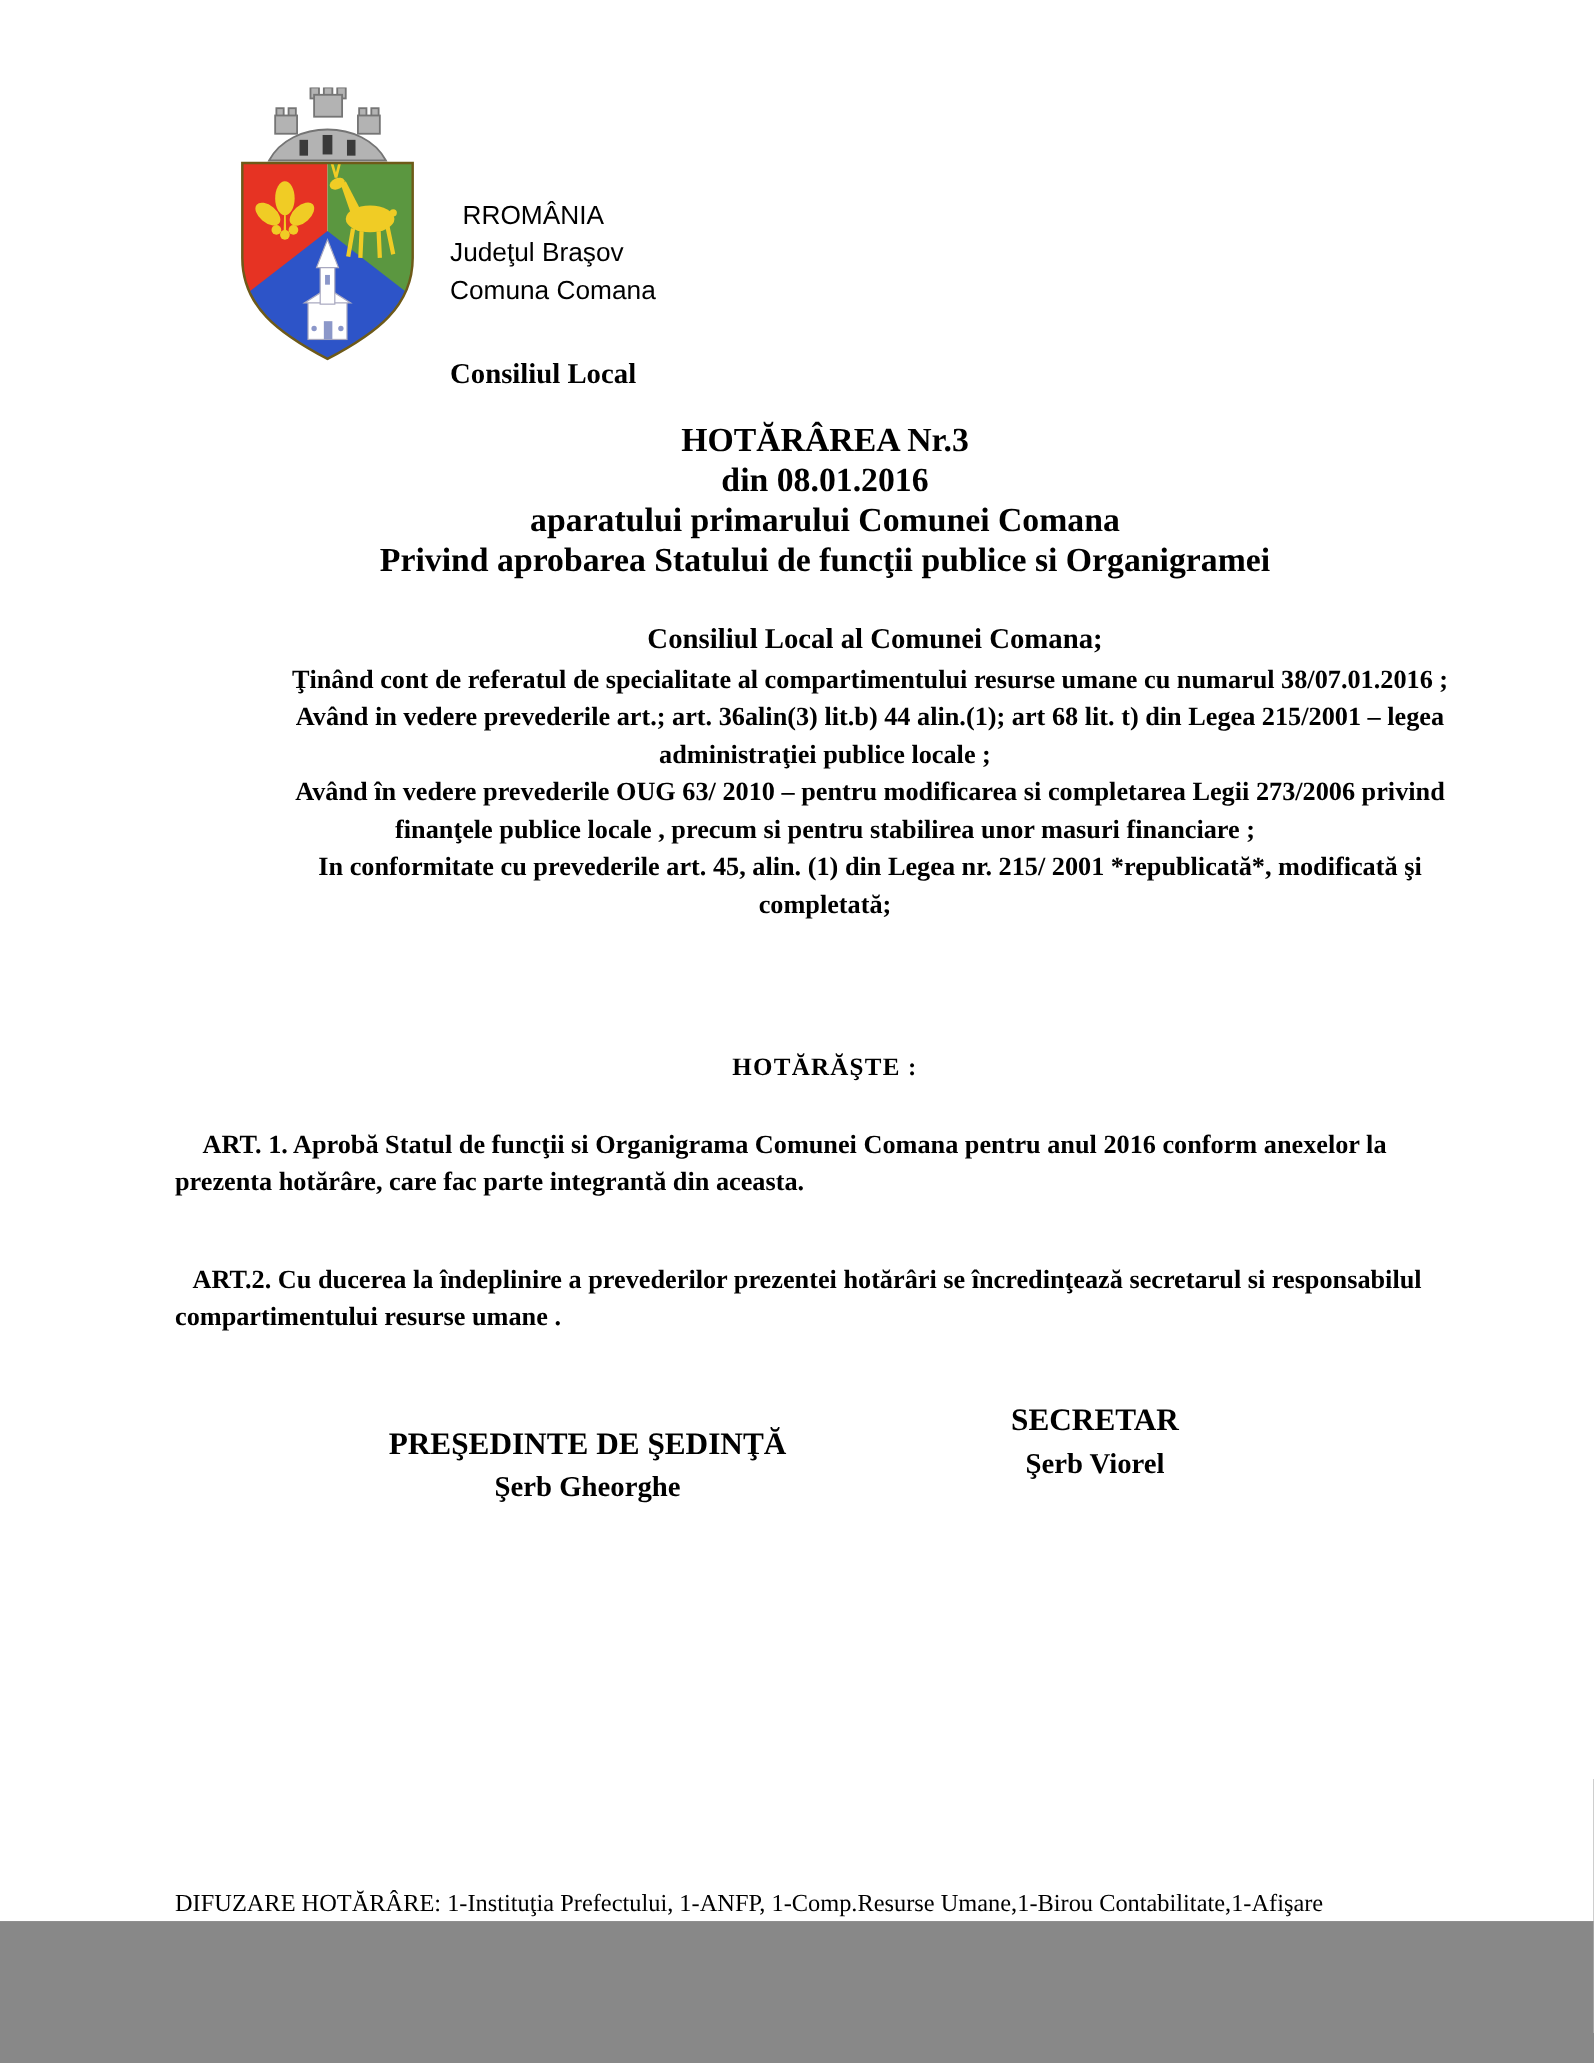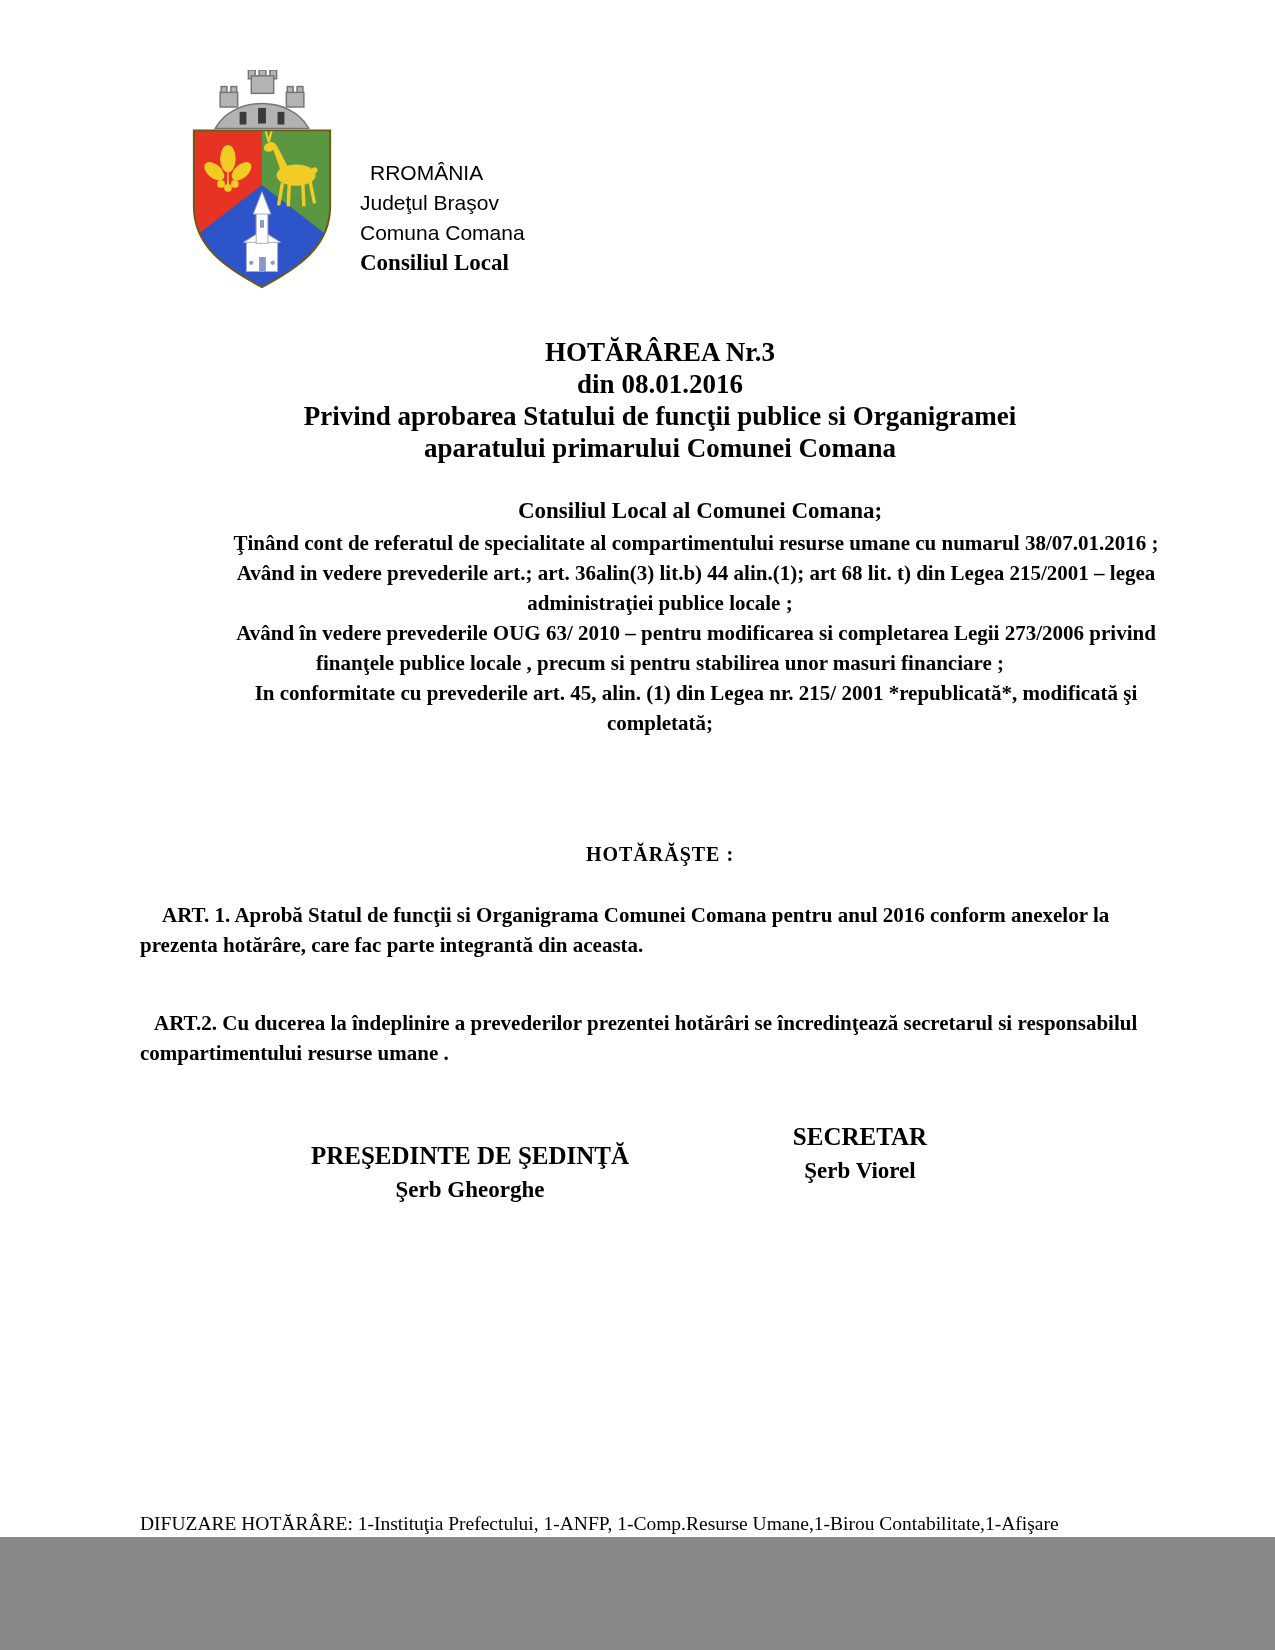--- a/index.html
+++ b/index.html
@@ -27,21 +27,21 @@
   }
   .letterhead-text{
     position:absolute;left:360px;top:158px;
     font-family:"Liberation Sans", sans-serif;
     font-size:21px;line-height:30px;
     white-space:nowrap;
   }
   .letterhead-text .country{padding-left:10px;}
   .letterhead-text .council{
     font-family:"Liberation Serif", serif;
-    font-weight:bold;font-size:23px;
+    font-weight:bold;font-size:23px;margin-top:36px;
   }
   
   .title-block{
     position:absolute;left:140px;top:336px;width:1040px;
     text-align:center;font-weight:bold;
     font-size:27px;line-height:32px;
   }
   
   .body-block{
     position:absolute;left:140px;top:496px;width:1040px;
@@ -64,21 +64,21 @@
     font-weight:bold;font-size:21px;line-height:30px;
   }
   .articles p{margin:0;text-indent:22px;}
   .articles p + p{margin-top:48px;text-indent:14px;}
   
   .sig-president{
     position:absolute;left:240px;top:1120px;width:460px;
     text-align:center;font-weight:bold;font-size:25px;line-height:34px;margin-top:19px;
   }
   .sig-secretary{
-    position:absolute;left:700px;top:1120px;width:320px;
+    position:absolute;left:716px;top:1120px;width:320px;
     text-align:center;font-weight:bold;font-size:25px;line-height:34px;
   }
   .sig-name{font-size:23px;}
   
   .footer-block{
     position:absolute;left:140px;top:1510px;width:1060px;
     font-size:19.5px;line-height:27px;font-weight:normal;
   }
   .footer-block div{white-space:nowrap;}
 </style>
@@ -154,22 +154,22 @@
   <div class="letterhead-text">
     <div class="country">RROMÂNIA</div>
     <div>Judeţul Braşov</div>
     <div>Comuna Comana</div>
     <div class="council">Consiliul Local</div>
   </div>
 
   <div class="title-block">
     <div>HOTĂRÂREA Nr.3</div>
     <div>din 08.01.2016</div>
+    <div>aparatului primarului   Comunei Comana</div>
     <div>Privind aprobarea Statului de funcţii publice si  Organigramei</div>
-    <div>aparatului primarului   Comunei Comana</div>
   </div>
 
   <div class="body-block">
     <p class="salutation">Consiliul Local al Comunei Comana;</p>
     <p class="preamble">Ţinând cont de referatul de specialitate al compartimentului resurse umane cu numarul 38/07.01.2016 ;</p>
     <p class="preamble">Având in vedere prevederile art.; art. 36alin(3) lit.b) 44 alin.(1); art 68 lit. t)  din Legea 215/2001 – legea administraţiei publice locale ;</p>
     <p class="preamble">Având în vedere prevederile OUG 63/ 2010 – pentru modificarea  si completarea Legii 273/2006 privind finanţele publice locale , precum si pentru stabilirea unor masuri financiare ;</p>
     <p class="preamble">In conformitate cu prevederile art. 45, alin. (1)  din Legea nr. 215/ 2001 *republicată*, modificată şi completată;</p>
   </div>
 

